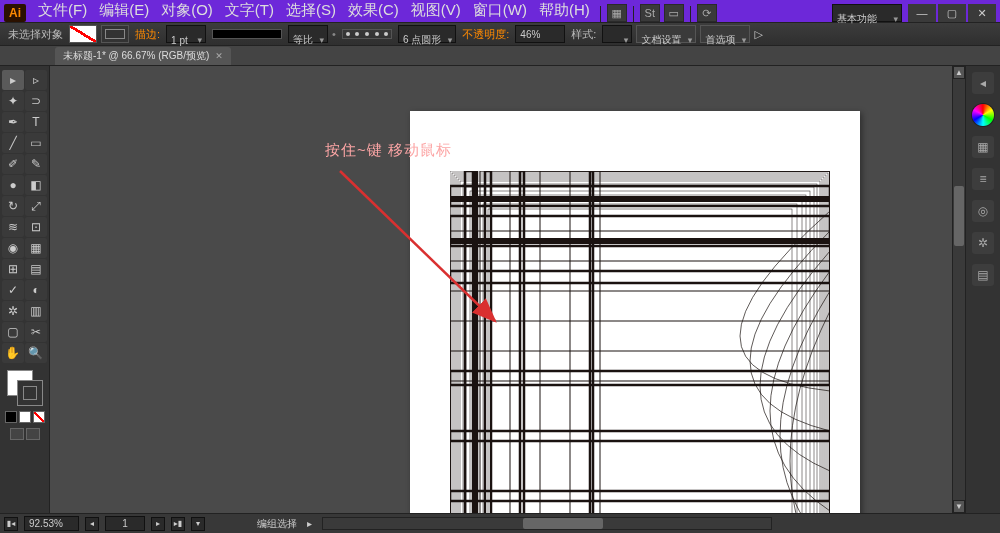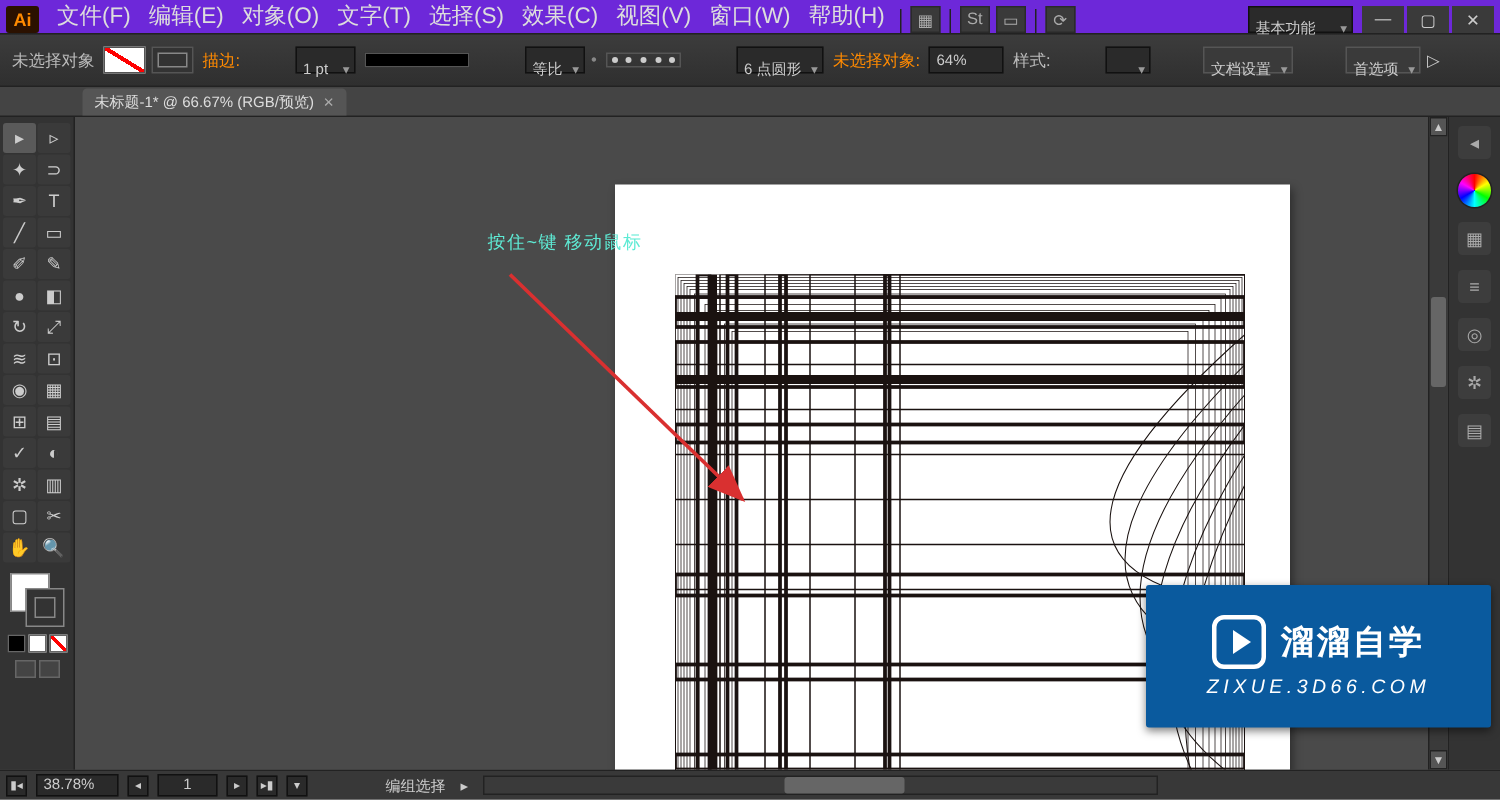--- a/index.html
+++ b/index.html
@@ -11,28 +11,28 @@
   .app-icon { width: 22px; height: 18px; background: #2b1100; color: #ff8a00; font-weight: bold; display: flex; align-items: center; justify-content: center; font-size: 12px; border-radius: 2px; margin-right: 6px; }
   .menu-item { padding: 2px 6px; color: #ddd; font-size: 15px; cursor: default; }
   .menubar .sep { width: 1px; height: 16px; background: #222; margin: 0 4px; }
   .menubar .icon-btn { width: 20px; height: 18px; display:flex; align-items:center; justify-content:center; color:#aaa; margin:0 2px; border:1px solid #2a2a2a; background:#3a3a3a; }
   .menubar .spacer { flex: 1; }
   .workspace-label { padding:2px 8px; color:#ccc; }
   .window-btns { display:flex; gap:2px; margin-left:6px;}
   .window-btns div { width: 28px; height:18px; display:flex; align-items:center; justify-content:center; color:#ccc; background:#3a3a3a;}
 
   
-  .controlbar { height: 36px; background: linear-gradient(#3c3c3c,#2f2f2f); display:flex; align-items:center; padding:0 6px; border-top:1px solid #222; border-bottom:1px solid #222; gap:4px; }
+  .controlbar { height: 24px; background: linear-gradient(#3c3c3c,#2f2f2f); display:flex; align-items:center; padding:0 6px; border-top:1px solid #222; border-bottom:1px solid #222; gap:4px; }
   .controlbar .lbl { color:#bbb; font-size:11px; padding:0 2px;}
   .controlbar .lbl.orange { color:#ff8a00; }
   .swatch { width:28px; height:18px; border:1px solid #555; position:relative; background:#fff;}
   .swatch.none::after{content:"";position:absolute;left:0;top:0;right:0;bottom:0;background:linear-gradient(to top right,transparent 45%,red 45%,red 55%,transparent 55%);}
   .swatch.border { width:28px; background:#333; }
   .swatch.border::before{content:"";position:absolute;inset:3px;border:1px solid #888;}
-  .dd { height:18px; background:#2a2a2a; border:1px solid #111; color:#ccc; padding:12px 14px 0 4px; position:relative; font-size:10px; display:flex; align-items:center; min-width:40px;margin-left:31px;}
+  .dd { height:18px; background:#2a2a2a; border:1px solid #111; color:#ccc; padding:12px 14px 0 4px; position:relative; font-size:10px; display:flex; align-items:center; min-width:40px;}
   .dd::after{content:"▾"; position:absolute; right:3px; color:#999; font-size:9px;}
   .stroke-preview { width:70px; height:10px; background:#000; margin:0 2px; border:1px solid #555;}
   .dash-preview { width:50px; height:10px; border:1px solid #555; margin:0 2px; display:flex; align-items:center; justify-content:space-around;}
   .dash-preview span{width:4px;height:4px;border-radius:50%;background:#ccc;}
   .num-field { width:50px; height:18px; background:#2a2a2a; border:1px solid #111; color:#ccc; padding:0 4px; font-size:10px; display:flex; align-items:center;}
 
   
   .tabbar { height: 20px; background: #444; display:flex; align-items:flex-end; padding-left:55px; border-bottom:1px solid #222;}
   .tab { height:18px; padding:0 8px; background:#555; color:#ddd; font-size:10px; display:flex; align-items:center; border-radius:3px 3px 0 0; margin-right:2px;}
   .tab .x{ margin-left:6px; font-size:9px; color:#aaa;}
@@ -50,21 +50,21 @@
   .mini-row { display:flex; gap:2px; margin-top:2px;}
   .mini-sw { width:12px; height:12px; border:1px solid #666;}
   .mini-sw.black{background:#000;} .mini-sw.white{background:#fff;} .mini-sw.red{background:#fff; position:relative;}
   .mini-sw.red::after{content:"";position:absolute;inset:0;background:linear-gradient(to top right,transparent 43%,red 43%,red 57%,transparent 57%);}
   .screen-btns{display:flex;gap:2px;margin-top:4px;}
   .screen-btns div{width:14px;height:12px;background:#444;border:1px solid #666;}
 
   .canvas-wrap { flex:1; position:relative; overflow:hidden; background:#4a4a4a;}
   .artboard { position:absolute; left:360px; top:45px; width:450px; height:600px; background:#fff; box-shadow:2px 2px 6px rgba(0,0,0,0.4);}
   .pattern { position:absolute; left:40px; top:60px; width:380px; height:500px; }
-  .annotation-text { position:absolute; left:275px; top:75px; color:#5eead4; font-size:12px; font-weight:500; letter-spacing:1px;text-align:right;}
+  .annotation-text { position:absolute; left:275px; top:75px; color:#fca5a5; font-size:15px; font-weight:500; letter-spacing:1px;text-align:right;}
   .arrow { position:absolute; left:280px; top:100px; }
 
   .panel-right { width:35px; background:#333; border-left:1px solid #222; padding:6px 0; display:flex; flex-direction:column; align-items:center; gap:10px;}
   .panel-right .picon { width:22px; height:22px; background:#3d3d3d; border-radius:3px; display:flex; align-items:center; justify-content:center; color:#aaa; font-size:12px;}
   .color-wheel { width:22px; height:22px; border-radius:50%; background:conic-gradient(red,yellow,lime,cyan,blue,magenta,red); box-shadow:0 0 0 1px #222;}
   
   .scroll-right{ position:absolute; right:35px; top:0; bottom:0; width:13px; background:#3a3a3a; border-left:1px solid #222;}
   .scroll-right .arrow-btn{height:13px;background:#555;border:1px solid #222;display:flex;align-items:center;justify-content:center;font-size:8px;color:#ccc;}
   .scroll-right .track{flex:1;}
   .scroll-right{display:flex;flex-direction:column;}
@@ -126,22 +126,22 @@
     <div class="dd">等比</div>
     <span style="color:#888">•</span>
     <div class="dash-preview">
         <span></span>
         <span></span>
         <span></span>
         <span></span>
         <span></span>
       </div>
     <div class="dd">6 点圆形</div>
-    <span class="lbl orange">未选择对象:</span>
-    <div class="num-field">64%</div>
+    <span class="lbl orange">不透明度:</span>
+    <div class="num-field">46%</div>
     <span class="lbl">样式:</span>
     <div class="dd" style="min-width:30px"></div>
     <div class="dd" style="min-width:50px;background:#3a3a3a;border-color:#555;">文档设置</div>
     <div class="dd" style="min-width:40px;background:#3a3a3a;border-color:#555;">首选项</div>
     <div class="icon-btn" style="border:none;background:none">▷</div>
   </div>
 
   <div class="tabbar">
     <div class="tab">
       <span>未标题-1* @ 66.67% (RGB/预览)</span>
@@ -308,32 +308,25 @@
     <div class="panel-right">
       <div class="picon">◂</div>
       <div class="color-wheel"></div>
       <div class="picon">▦</div>
       <div class="picon">≡</div>
       <div class="picon">◎</div>
       <div class="picon">✲</div>
       <div class="picon">▤</div>
     </div>
 
-    <div class="watermark">
-      <div class="toprow">
-        <div class="play"></div>
-        <div class="big">溜溜自学</div>
-      </div>
-      <div class="url">ZIXUE.3D66.COM</div>
-    </div>
   </div>
 
   <div class="statusbar">
     <div class="nav-btn">▮◂</div>
-    <div class="field" style="width:55px">38.78%</div>
+    <div class="field" style="width:55px">92.53%</div>
     <div class="nav-btn">◂</div>
     <div class="field" style="width:40px;justify-content:center">1</div>
     <div class="nav-btn">▸</div>
     <div class="nav-btn">▸▮</div>
     <div class="nav-btn">▾</div>
     <span style="width:40px"></span>
     <span>编组选择</span>
     <span style="margin-left:4px">▸</span>
     <div class="hscroll">
         <div class="hthumb"></div>

